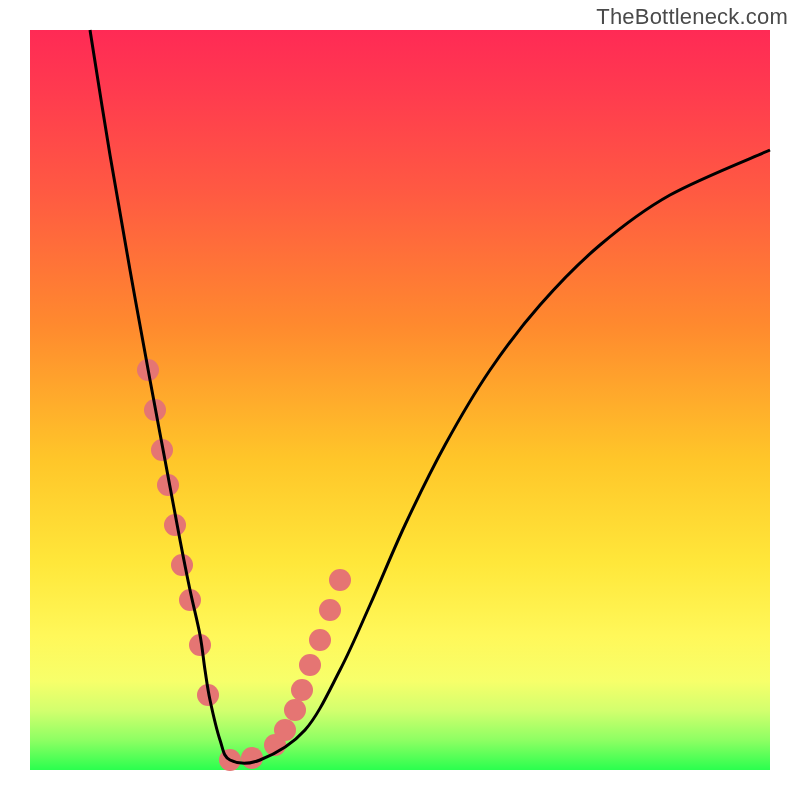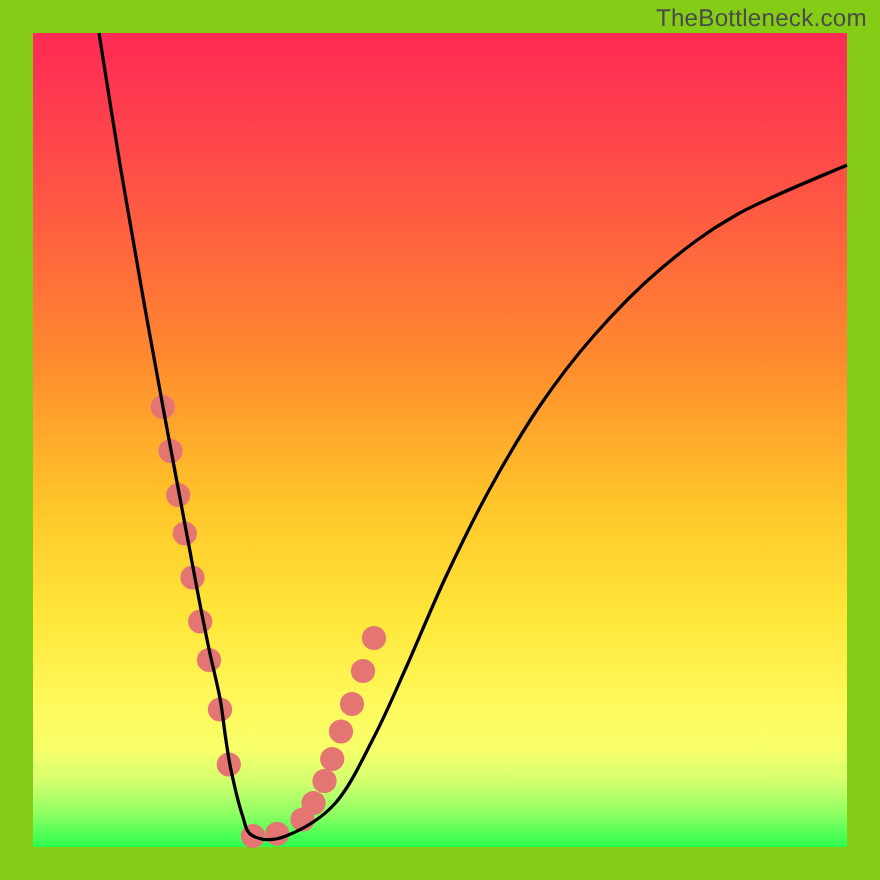--- a/index.html
+++ b/index.html
@@ -10,21 +10,21 @@
     overflow: hidden;
     background: #000;
     font-family: Arial, Helvetica, sans-serif;
   }
   .frame {
     position: absolute;
     top: 0;
     left: 0;
     width: 800px;
     height: 800px;
-    background: #84cc16;
+    background: #ffffff;
   }
   .plot-outer {
     position: absolute;
     top: 30px;
     left: 30px;
     width: 740px;
     height: 740px;
     box-sizing: border-box;
   }
   .plot-bg {

